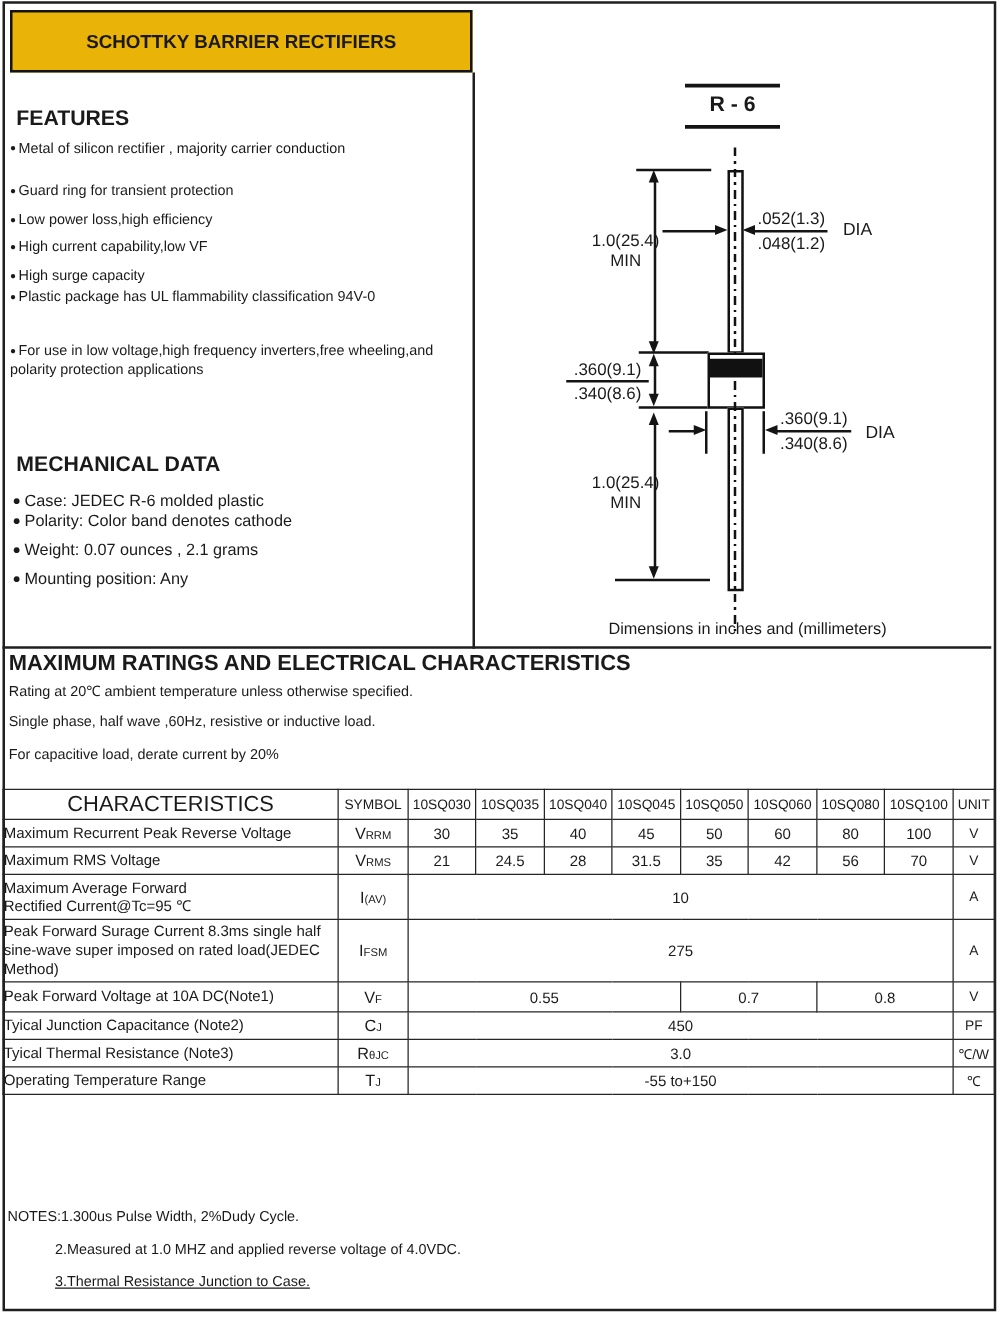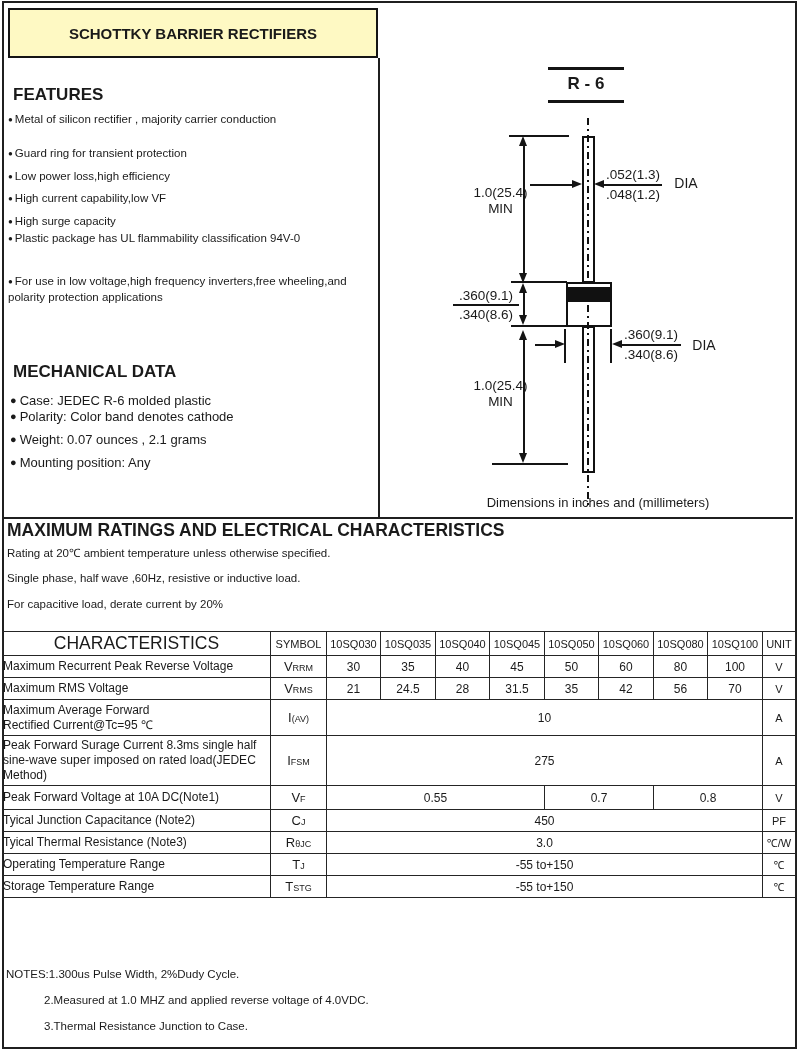--- a/index.html
+++ b/index.html
@@ -2,21 +2,21 @@
 <html><head>
 <meta charset="utf-8">
 <style>
   html,body{margin:0;padding:0;background:#fff;}
   .page{position:relative;width:801px;height:1055px;background:#fff;overflow:hidden;
         font-family:"Liberation Sans",sans-serif;color:#1a1a1a;}
   .abs{position:absolute;}
   .frame{position:absolute;left:2px;top:1px;width:791px;height:1044px;border:2px solid #1f1f1f;}
   
   .hdrwrap{position:absolute;left:8px;top:8px;width:786px;height:50px;display:flex;}
-  .hdr-left{width:370px;background:#fef9c3;border:2px solid #141414;display:flex;align-items:center;justify-content:center;
+  .hdr-left{width:370px;background:#eab308;border:2px solid #141414;display:flex;align-items:center;justify-content:center;
             font-weight:bold;font-size:15px;box-sizing:border-box;}
   .hdr-right{flex:1;border:2px solid #141414;border-left:none;display:flex;flex-direction:column;align-items:center;justify-content:center;
             font-weight:bold;font-size:15px;box-sizing:border-box;line-height:21px;}
   
   .vdiv{position:absolute;left:378px;top:58px;width:2px;height:461px;background:#1f1f1f;}
   .hrule{position:absolute;left:2px;top:517px;width:791px;height:2px;background:#1f1f1f;}
   
   .feat-head{position:absolute;left:13px;top:85px;font-weight:bold;font-size:17px;}
   .feat-item{position:absolute;left:8px;width:358px;font-size:11.5px;line-height:14.5px;}
   .bullet-s{font-size:8px;vertical-align:1px;padding-right:2px;}
@@ -265,29 +265,21 @@
           <td class="tunit">℃/W</td>
         </tr>
         <tr style="height: 22px; margin-left: 24px;">
           <td class="tname">
             <div>Operating Temperature Range</div>
           </td>
           <td class="tsym"><span class="symmain">T</span><span class="symsub">J</span></td>
           <td class="tval" colspan="8">-55 to+150</td>
           <td class="tunit">℃</td>
         </tr>
-        <tr style="height: 22px;">
-          <td class="tname">
-            <div>Storage Temperature Range</div>
-          </td>
-          <td class="tsym"><span class="symmain">T</span><span class="symsub">STG</span></td>
-          <td class="tval" colspan="8">-55 to+150</td>
-          <td class="tunit">℃</td>
-        </tr>
       </tbody>
     </table>
 
   <div id="notes-block">
       <div class="note-line abs" style="top: 968px; left: 6px;">NOTES:1.300us Pulse Width, 2%Dudy Cycle.</div>
       <div class="note-line abs" style="top: 994px; left: 44px;">2.Measured at 1.0 MHZ and applied reverse voltage of 4.0VDC.</div>
-      <div class="note-line abs" style="top: 1020px; left: 44px;">3.Thermal Resistance Junction to Case.</div>
+      <div class="note-line abs" style="top: 1020px; left: 44px; text-decoration: underline;">3.Thermal Resistance Junction to Case.</div>
     </div>
 </div>
 
 </body></html>

